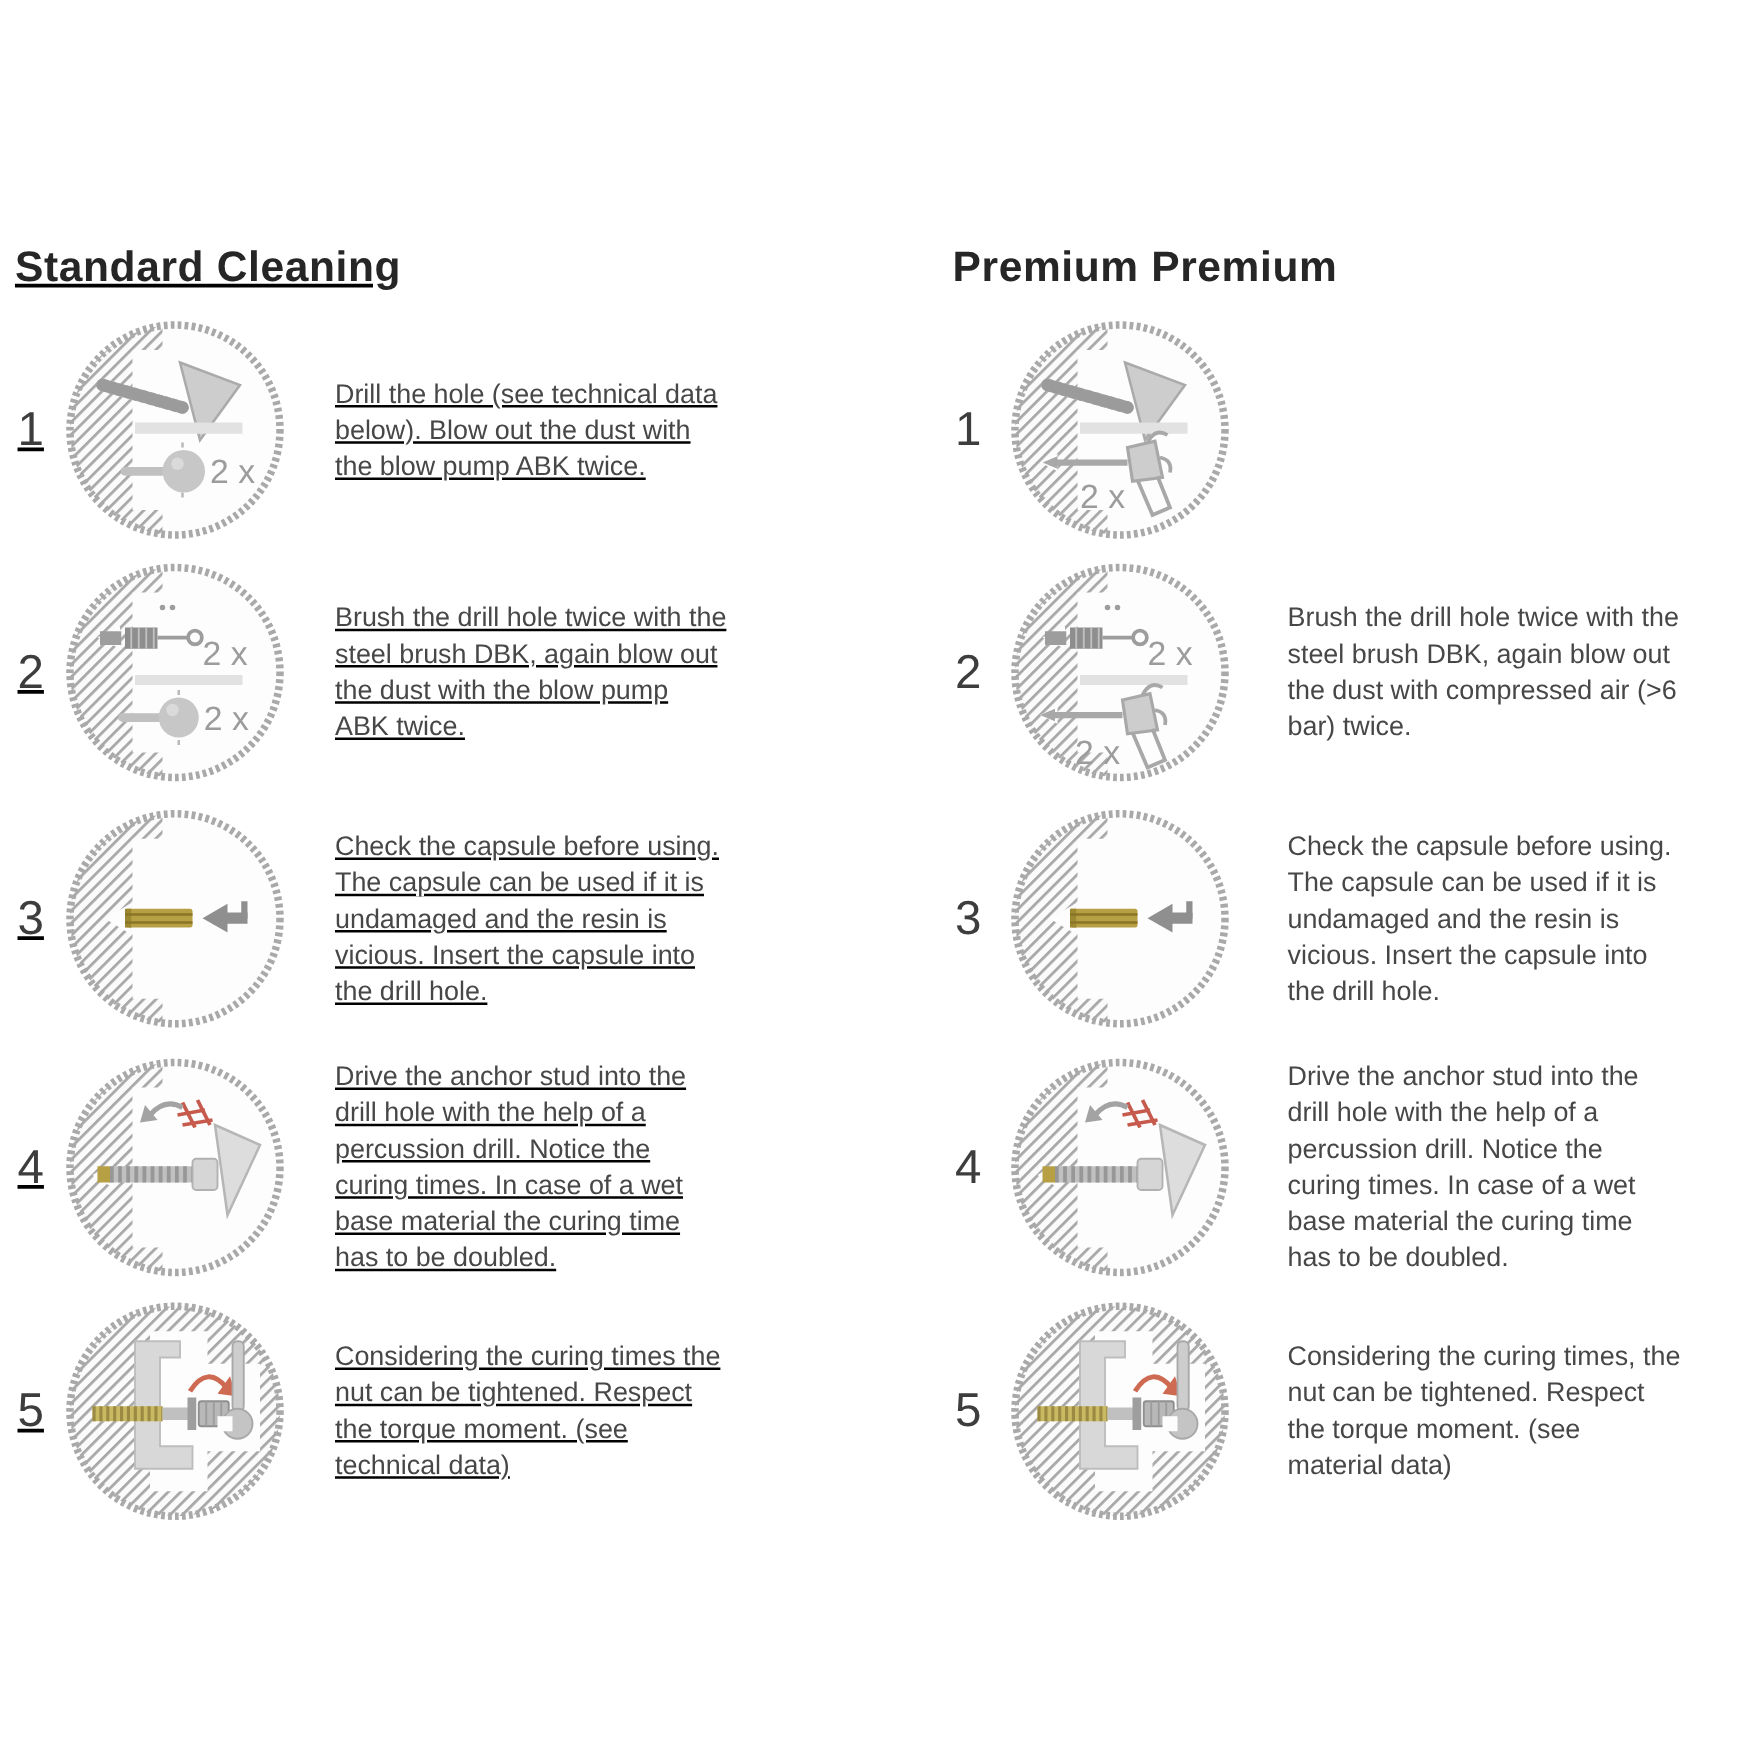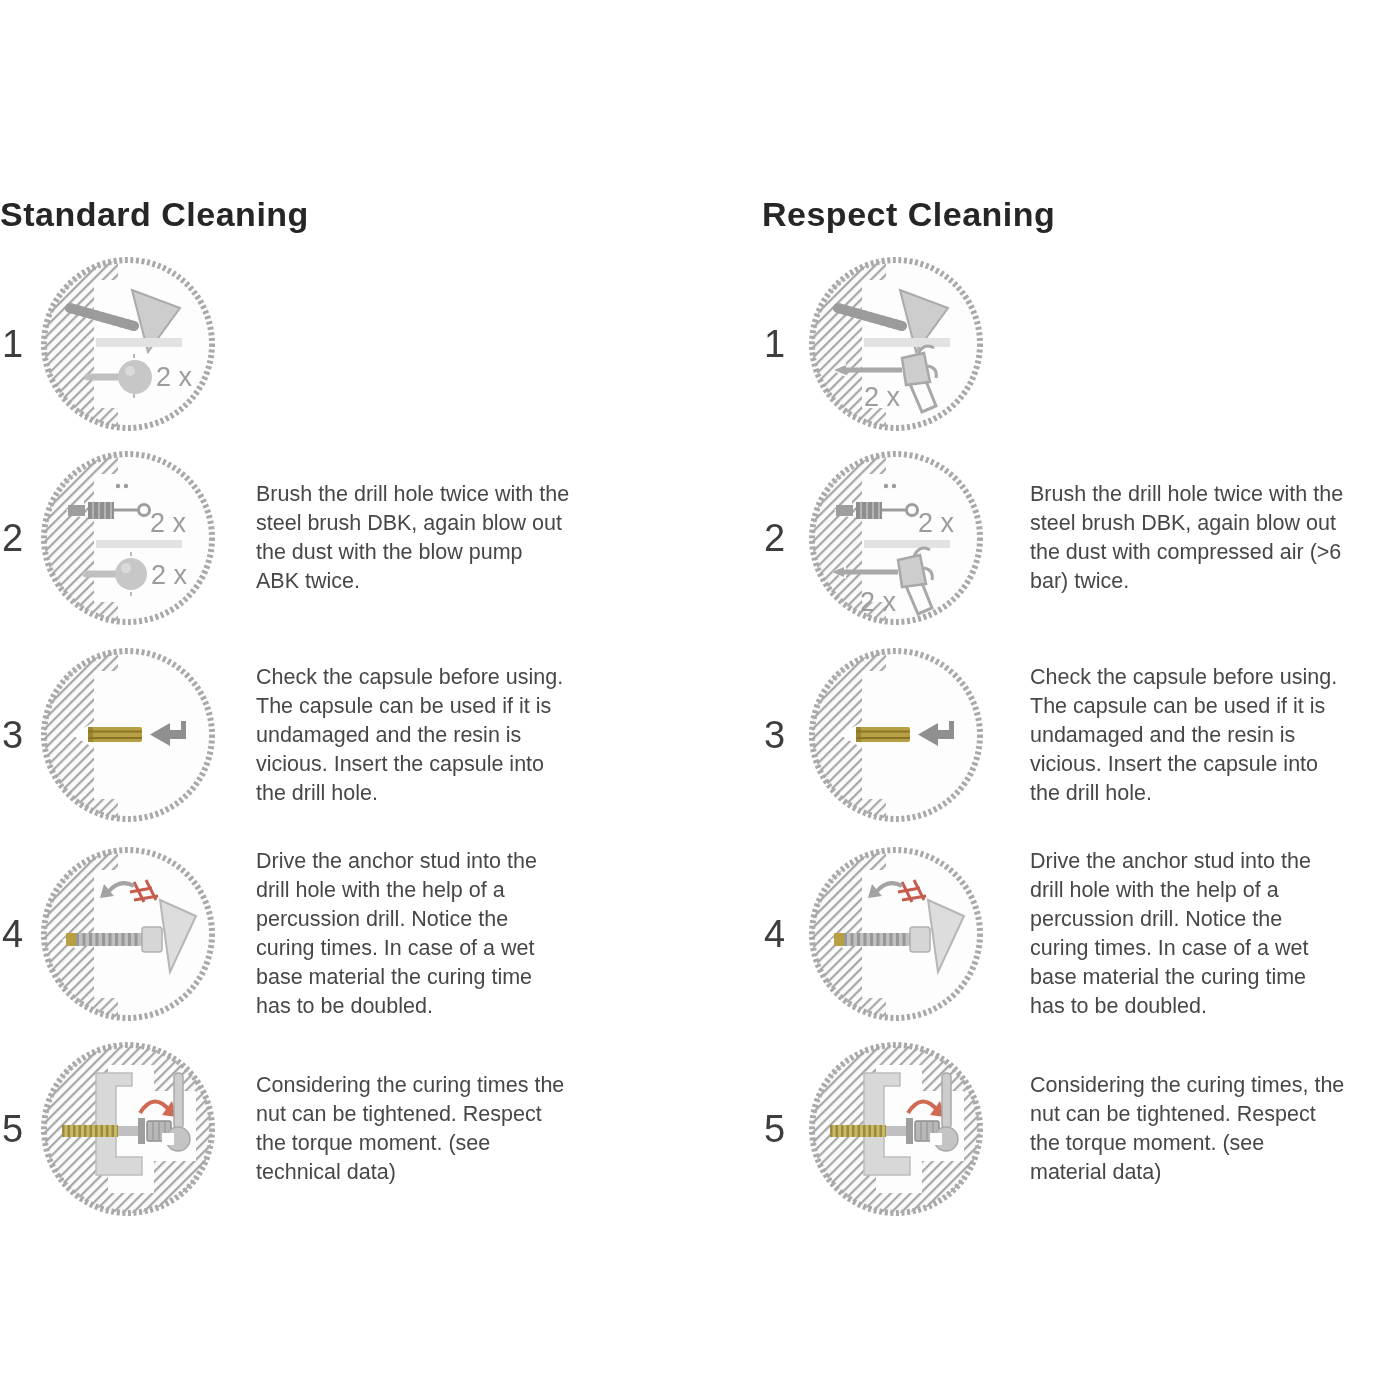--- a/index.html
+++ b/index.html
@@ -3,21 +3,21 @@
 <meta charset="utf-8">
 <style>
   html,body{margin:0;padding:0;}
   body{
     width:1400px;height:1400px;background:#ffffff;position:relative;
     font-family:"Liberation Sans", sans-serif;
     -webkit-font-smoothing:antialiased;
   }
   .sheet{position:absolute;inset:0;background:#ffffff;overflow:hidden;}
   .col{position:absolute;top:194px;}
-  .col-standard{left:0;width:650px;}
+  .col-standard{left:12px;width:650px;text-decoration:underline;}
   .col-premium{left:762px;width:636px;}
   .col-title{
     font-size:34px;line-height:40px;font-weight:700;color:#262626;
     margin:0 0 14px 0;letter-spacing:0.5px;
   }
   .step{display:grid;align-items:center;}
   .col-standard .step{grid-template-columns:38px 212px 1fr;}
   .col-premium .step{grid-template-columns:44px 218px 1fr;}
   .s1{height:192px}.s2{height:196px}.s3{height:198px}.s4{height:200px}.s5{height:190px}
   .step-num{font-size:38px;color:#3d3d3d;padding-left:2px;}
@@ -65,20 +65,23 @@
             <rect x="58" y="84" width="86" height="9" fill="#e2e2e2"></rect>
             <line x1="96" y1="100" x2="96" y2="146" stroke="#b9b9b9" stroke-width="2" stroke-dasharray="4 4"></line>
             <line x1="50" y1="123" x2="80" y2="123" stroke="#c0c0c0" stroke-width="7" stroke-linecap="round"></line>
             <circle cx="97" cy="123" r="17" fill="#c7c7c7"></circle>
             <circle cx="92" cy="117" r="5" fill="#dadada"></circle>
             <text x="118" y="132" class="x2">2 x</text>
           </g>
           <circle cx="90" cy="90" r="84" fill="none" stroke="#a9a9a9" stroke-width="6" stroke-dasharray="3 2.6"></circle>
         </svg>
       </span>
+      <div class="step-text">Drill the hole (see technical data
+below). Blow out the dust with
+the blow pump ABK twice.</div>
     </div>
 
     <div class="step s2">
       <div class="step-num">2</div>
       <span>
         <svg class="step-icon" viewBox="0 0 180 180">
           <circle cx="90" cy="90" r="84" fill="#fdfdfd"></circle>
           <g clip-path="url(#clipC)">
             <rect x="-4" y="-4" width="84" height="188" fill="url(#hatch)"></rect>
             <rect x="56" y="26" width="28" height="128" fill="#fdfdfd"></rect>
@@ -196,21 +199,21 @@
         </svg>
       </span>
       <div class="step-text">Considering the curing times the
 nut can be tightened. Respect
 the torque moment. (see
 technical data)</div>
     </div>
   </section>
 
   <section class="col col-premium">
-    <h1 class="col-title">Respect Cleaning</h1>
+    <h1 class="col-title">Premium Premium</h1>
 
     <div class="step s1">
       <div class="step-num">1</div>
       <span>
         <svg class="step-icon" viewBox="0 0 180 180">
           <circle cx="90" cy="90" r="84" fill="#fdfdfd"></circle>
           <g clip-path="url(#clipC)">
             <rect x="-4" y="-4" width="84" height="188" fill="url(#hatch)"></rect>
             <rect x="56" y="26" width="28" height="128" fill="#fdfdfd"></rect>
             <g stroke-linecap="round">

